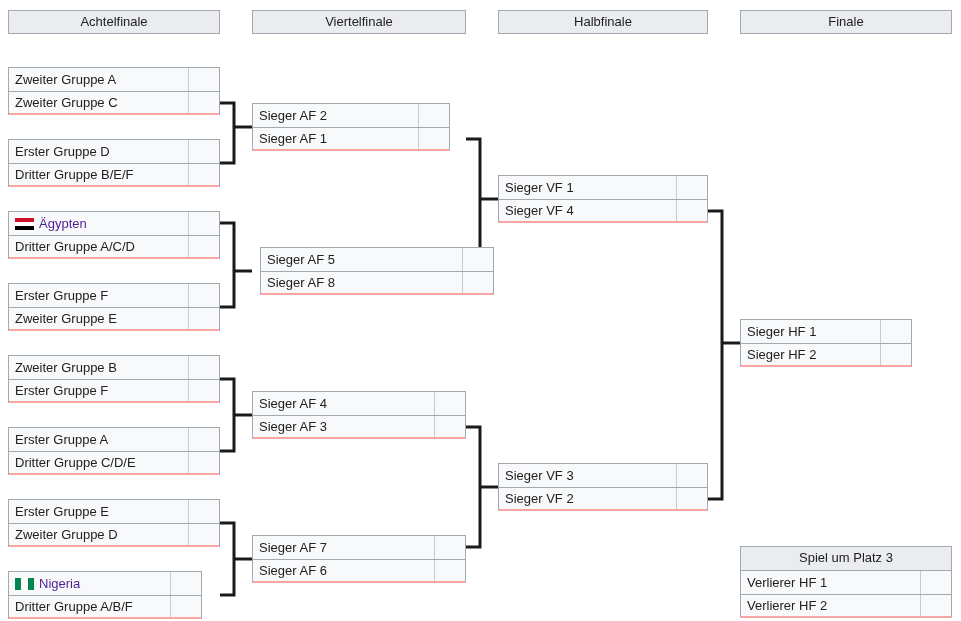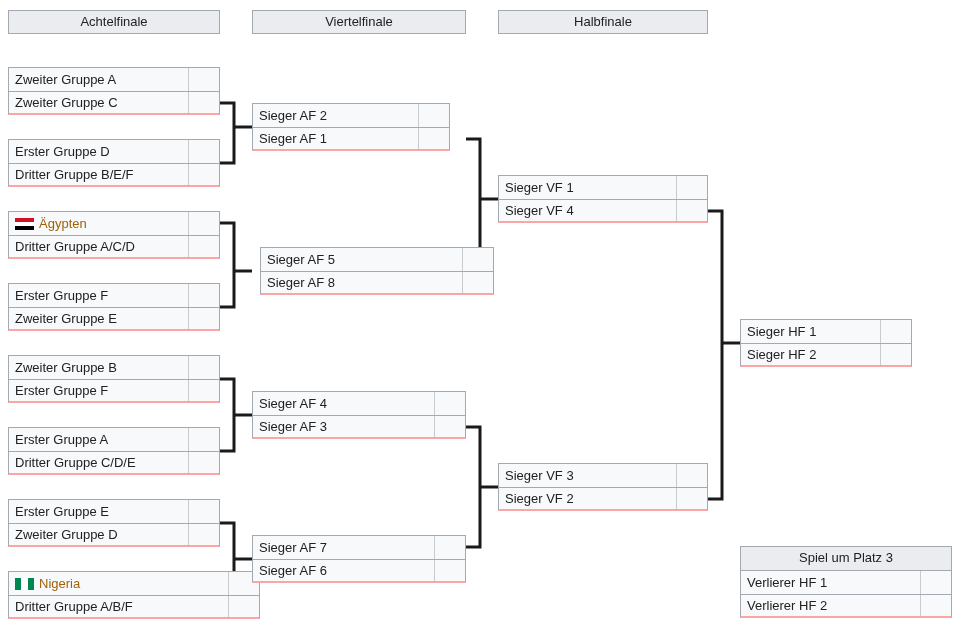--- a/index.html
+++ b/index.html
@@ -67,21 +67,21 @@
   }
   .score {
     flex: 0 0 30px;
     box-sizing: border-box;
     line-height: 22px;
     text-align: center;
     font-size: 13px;
     color: #202122;
   }
   .link {
-    color: #a16207;
+    color: #4c1d95;
   }
   
   .flag {
     display: inline-block;
     width: 19px;
     height: 12px;
     margin-right: 5px;
     flex: 0 0 auto;
     border: 0;
     position: relative;
@@ -150,20 +150,21 @@
     <path d="M 466 427 L 480 427 L 480 547 L 466 547"></path>
     <path d="M 480 487 L 498 487"></path>
 
     <path d="M 708 211 L 722 211 L 722 499 L 708 499"></path>
     <path d="M 722 343 L 740 343"></path>
   </svg>
 
   <div class="round-header" style="left:8px;  top:10px; width:212px;">Achtelfinale</div>
   <div class="round-header" style="left:252px; top:10px; width:214px;">Viertelfinale</div>
   <div class="round-header" style="left:498px; top:10px; width:210px;">Halbfinale</div>
+  <div class="round-header" style="left:740px; top:10px; width:212px;">Finale</div>
 
   <div class="match" style="left:8px; top:67px; width:212px;">
     <div class="row">
       <div class="team">Zweiter Gruppe A</div>
       <div class="score"></div>
     </div>
     <div class="row last">
       <div class="team">Zweiter Gruppe C</div>
       <div class="score"></div>
     </div>
@@ -231,21 +232,21 @@
     <div class="row">
       <div class="team">Erster Gruppe E</div>
       <div class="score"></div>
     </div>
     <div class="row last">
       <div class="team">Zweiter Gruppe D</div>
       <div class="score"></div>
     </div>
   </div>
 
-  <div class="match" style="left:8px; top:571px; width:252px;">
+  <div class="match" style="left:8px; top:571px; width:194px;">
     <div class="row">
       <div class="team">
         <span class="flag flag-ng"></span>
         <span class="link">Nigeria</span>
       </div>
       <div class="score"></div>
     </div>
     <div class="row last">
       <div class="team">Dritter Gruppe A/B/F</div>
       <div class="score"></div>

